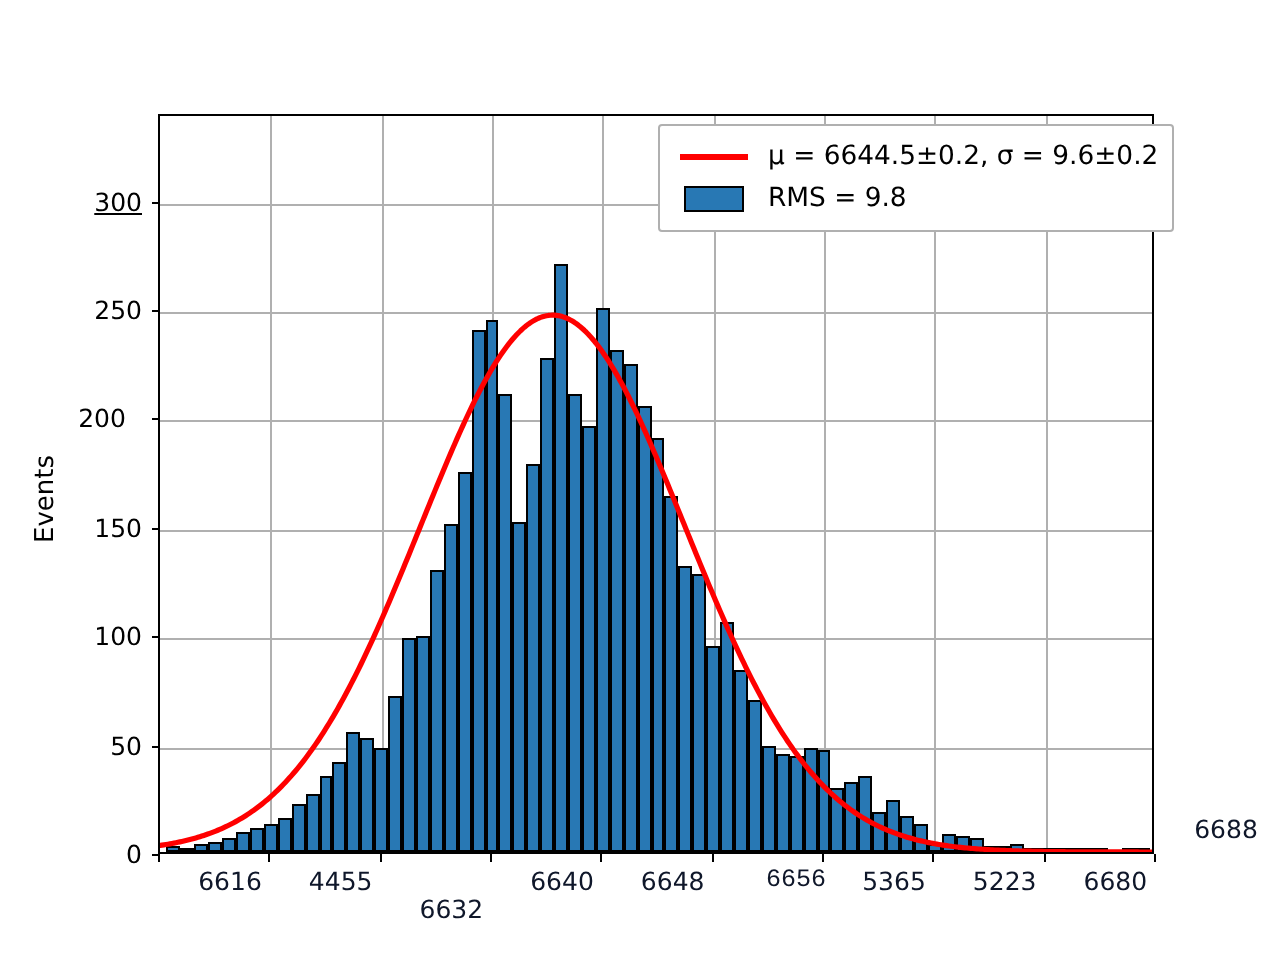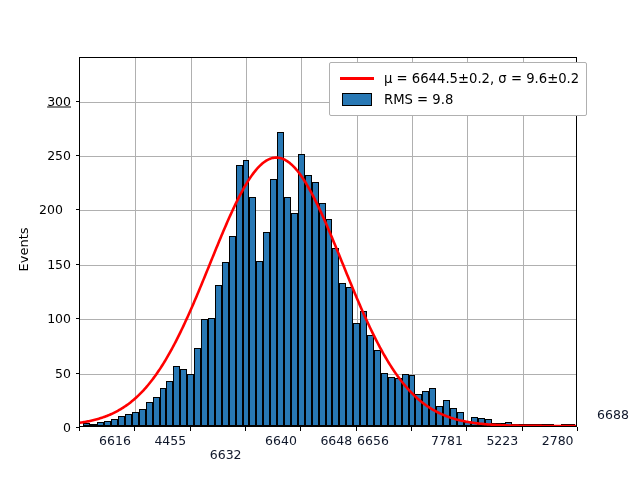--- a/index.html
+++ b/index.html
@@ -249,27 +249,27 @@
       <div class="tick-label-x" style="left: 79px; top: 433px;">6616</div>
       <div class="tick-mark-x" style="left: 134.333px; top: 427px;"></div>
       <div class="tick-label-x" style="left: 134.333px; top: 433px;">4455</div>
       <div class="tick-mark-x" style="left: 189.667px; top: 427px;"></div>
       <div class="tick-label-x" style="left: 189.667px; top: 447px;">6632</div>
       <div class="tick-mark-x" style="left: 245px; top: 427px;"></div>
       <div class="tick-label-x" style="left: 245px; top: 433px;">6640</div>
       <div class="tick-mark-x" style="left: 300.333px; top: 427px;"></div>
       <div class="tick-label-x" style="left: 300.333px; top: 433px;">6648</div>
       <div class="tick-mark-x" style="left: 355.667px; top: 427px;"></div>
-      <div class="tick-label-x" style="left: 337px; top: 433px;">6656</div>
+      <div class="tick-label-x" style="left: 362px; top: 433px; font-family: Liberation Mono, monospace;">6656</div>
       <div class="tick-mark-x" style="left: 411px; top: 427px;"></div>
-      <div class="tick-label-x" style="left: 411px; top: 433px;">7781</div>
+      <div class="tick-label-x" style="left: 411px; top: 433px;">5365</div>
       <div class="tick-mark-x" style="left: 466.333px; top: 427px;"></div>
       <div class="tick-label-x" style="left: 466.333px; top: 433px;">5223</div>
       <div class="tick-mark-x" style="left: 521.667px; top: 427px;"></div>
-      <div class="tick-label-x" style="left: 521.667px; top: 433px;">2780</div>
+      <div class="tick-label-x" style="left: 521.667px; top: 433px;">6680</div>
       <div class="tick-mark-x" style="left: 577px; top: 427px;"></div>
       <div class="tick-label-x" style="left: 577px; top: 407px;">6688</div>
     </div>
   <div id="ticks-y">
       <div class="tick-mark-y" style="left: 75.5px; top: 427px;"></div>
       <div class="tick-label-y" style="left: 31px; width: 40px; top: 427px;">0</div>
       <div class="tick-mark-y" style="left: 75.5px; top: 372.588px;"></div>
       <div class="tick-label-y" style="left: 31px; width: 40px; top: 372.588px;">50</div>
       <div class="tick-mark-y" style="left: 75.5px; top: 318.176px;"></div>
       <div class="tick-label-y" style="left: 31px; width: 40px; top: 318.176px;">100</div>

